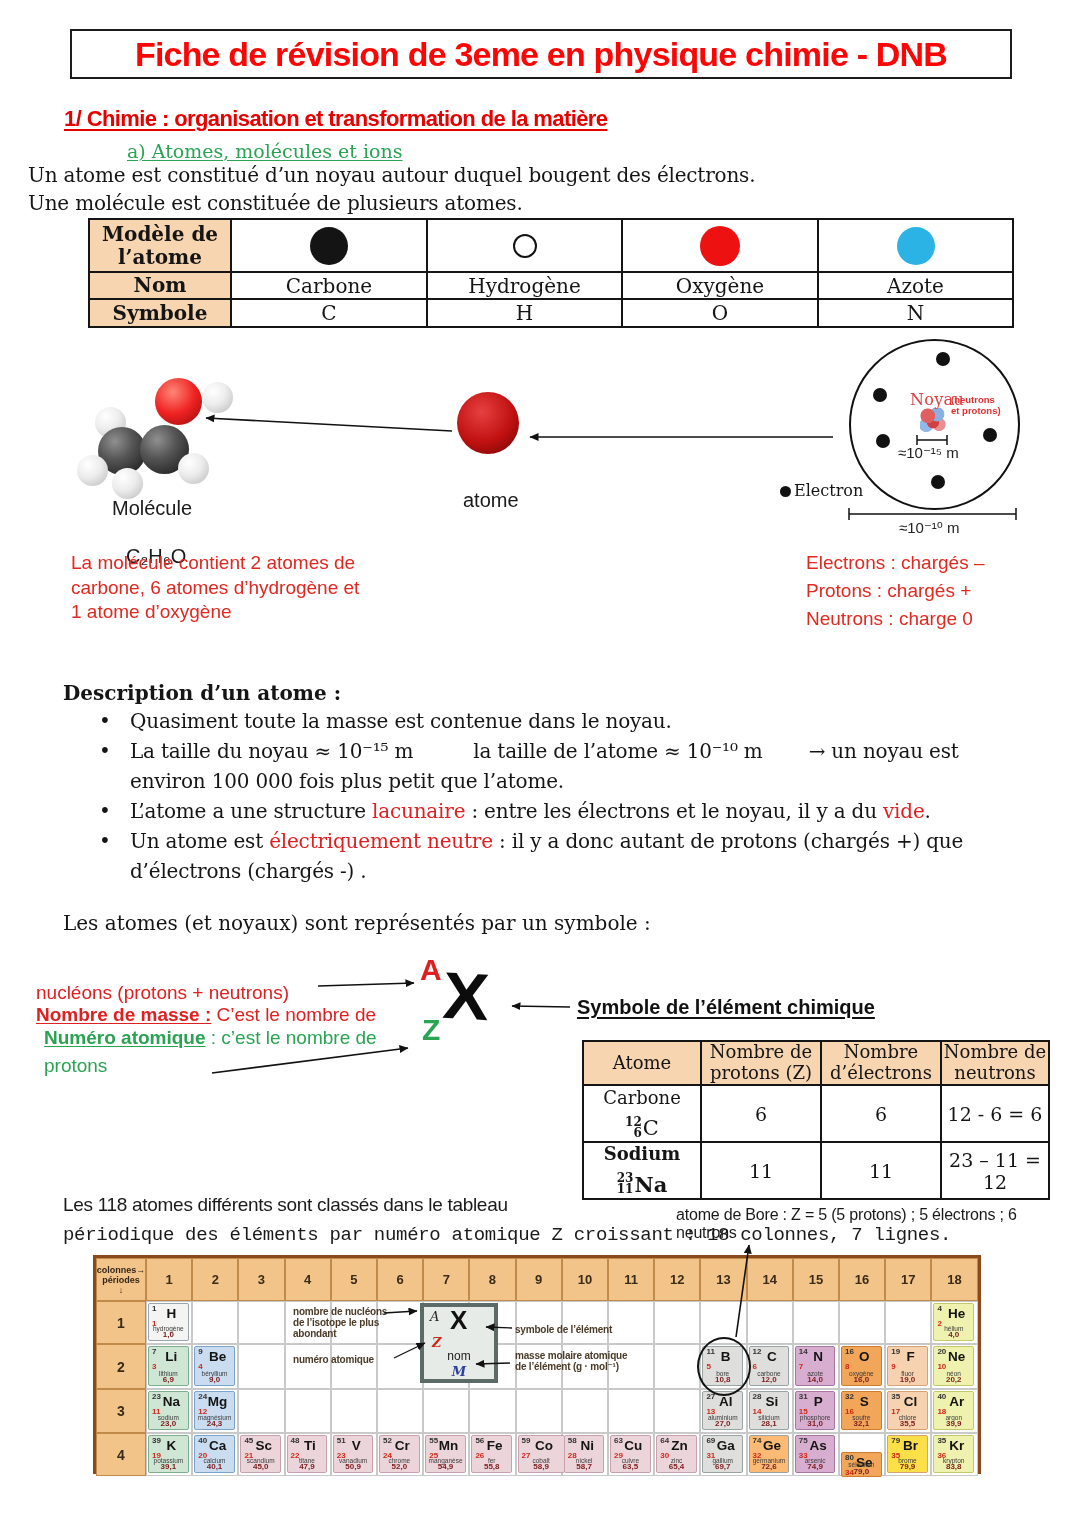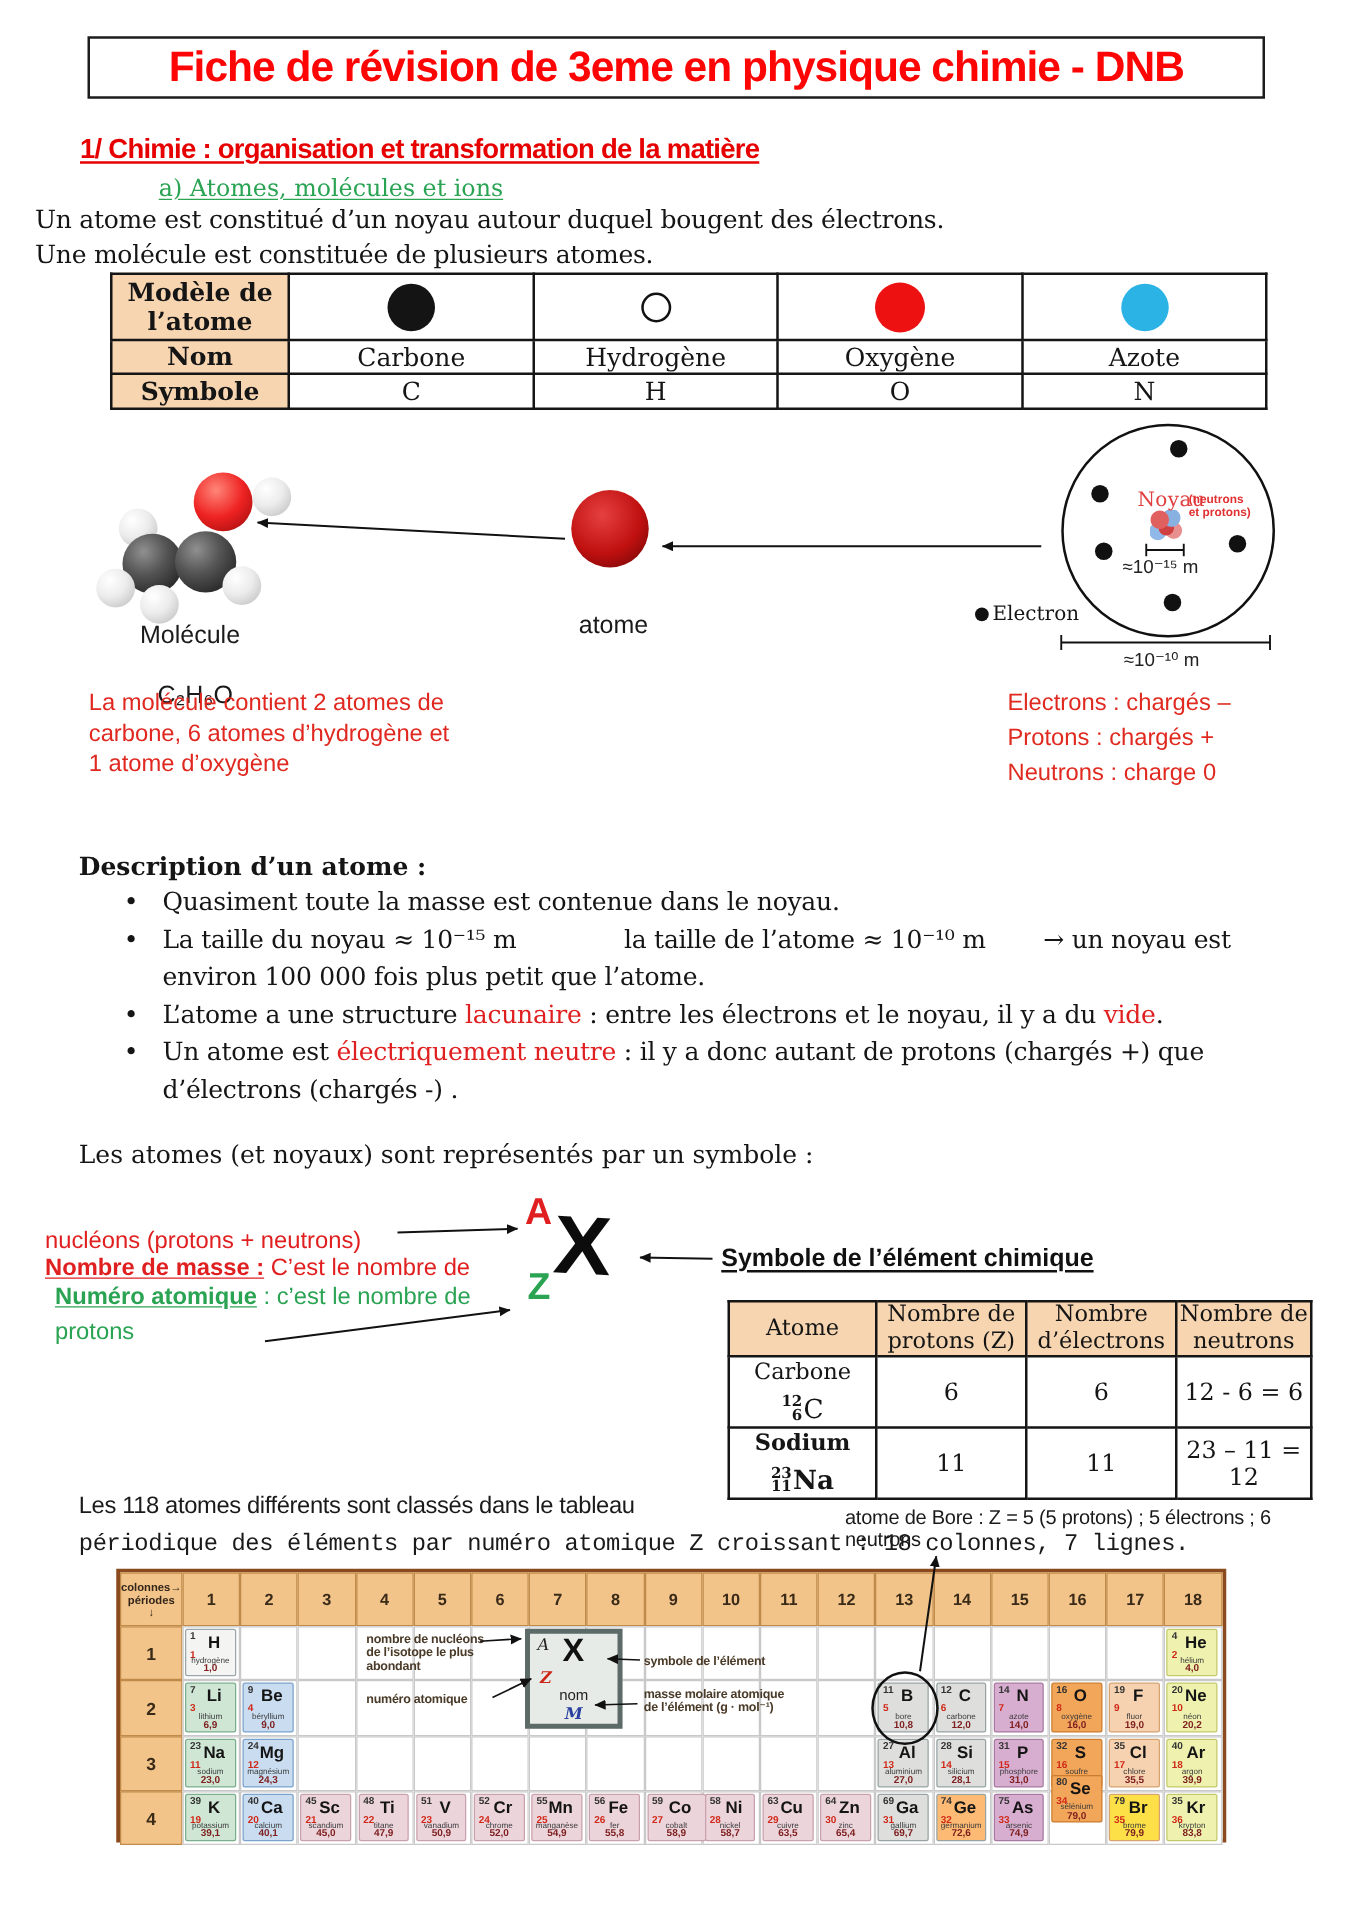--- a/index.html
+++ b/index.html
@@ -193,21 +193,21 @@
 <div class="abs elec-dot"></div>
 <div class="abs elec-lab">Electron</div>
 <div class="abs chg">
   <span style="display:block">Electrons : chargés –</span>
   <span style="display:block">Protons : chargés +</span>
   <span style="display:block">Neutrons : charge 0</span>
 </div>
 
 <div class="abs desc-head">Description d’un atome :</div>
 <div class="abs bullet" style="left:99px;top:709px;"><span>Quasiment toute la masse est contenue dans le noyau.</span></div>
-<div class="abs bullet" style="left:99px;top:739px;"><span>La taille du noyau ≈ 10⁻¹⁵ m</span><span style="margin-left:86px">la taille de l’atome ≈ 10⁻¹⁰ m</span><span style="margin-left:46px">→ un noyau est</span></div>
+<div class="abs bullet" style="left:99px;top:739px;"><span>La taille du noyau ≈ 10⁻¹⁵ m</span><span style="margin-left:60px">la taille de l’atome ≈ 10⁻¹⁰ m</span><span style="margin-left:46px">→ un noyau est</span></div>
 <div class="abs bline" style="left:130px;top:769px;">environ 100 000 fois plus petit que l’atome.</div>
 <div class="abs bullet" style="left:99px;top:799px;"><span>L’atome a une structure </span><span class="red">lacunaire</span><span> : entre les électrons et le noyau, il y a du </span><span class="red">vide</span><span>.</span></div>
 <div class="abs bullet" style="left:99px;top:829px;"><span>Un atome est </span><span class="red">électriquement neutre</span><span> : il y a donc autant de protons (chargés +) que</span></div>
 <div class="abs bline" style="left:130px;top:859px;">d’électrons (chargés -) .</div>
 
 <div class="abs sym-intro">Les atomes (et noyaux) sont représentés par un symbole :</div>
 <div class="abs annot red" style="left:36px;top:1001px;"><span class="lbl-u">Nombre de masse :</span><span> C’est le nombre de</span></div>
 <div class="abs annot red" style="left:36px;top:979px;">nucléons (protons + neutrons)</div>
 <div class="abs annot green" style="left:44px;top:1024px;"><span class="lbl-u">Numéro atomique</span><span> : c’est le nombre de</span></div>
 <div class="abs annot green" style="left:44px;top:1052px;">protons</div>
@@ -587,21 +587,21 @@
         <span class="tName">germanium</span>
         <span class="tM">72,6</span>
       </div>
       <div class="tile" style="left: 698.8px; top: 176.5px; width: 40.7px; height: 38px; background: rgb(216, 174, 208); border: 1.5px solid rgb(168, 119, 160);">
         <span class="tA">75</span>
         <span class="tSym">As</span>
         <span class="tZ">33</span>
         <span class="tName">arsenic</span>
         <span class="tM">74,9</span>
       </div>
-      <div class="tile" style="left: 745px; top: 162px; width: 40.7px; height: 38px; background: rgb(242, 166, 90); border: 1.5px solid rgb(204, 124, 44);">
+      <div class="tile" style="left: 745px; top: 194px; width: 40.7px; height: 25px; background: rgb(242, 166, 90); border: 1.5px solid rgb(204, 124, 44);">
         <span class="tA">80</span>
         <span class="tSym">Se</span>
         <span class="tZ">34</span>
         <span class="tName">sélénium</span>
         <span class="tM">79,0</span>
       </div>
       <div class="tile" style="left: 791.2px; top: 176.5px; width: 40.7px; height: 38px; background: #fde047; border: 1.5px solid rgb(214, 162, 114);">
         <span class="tA">79</span>
         <span class="tSym">Br</span>
         <span class="tZ">35</span>

